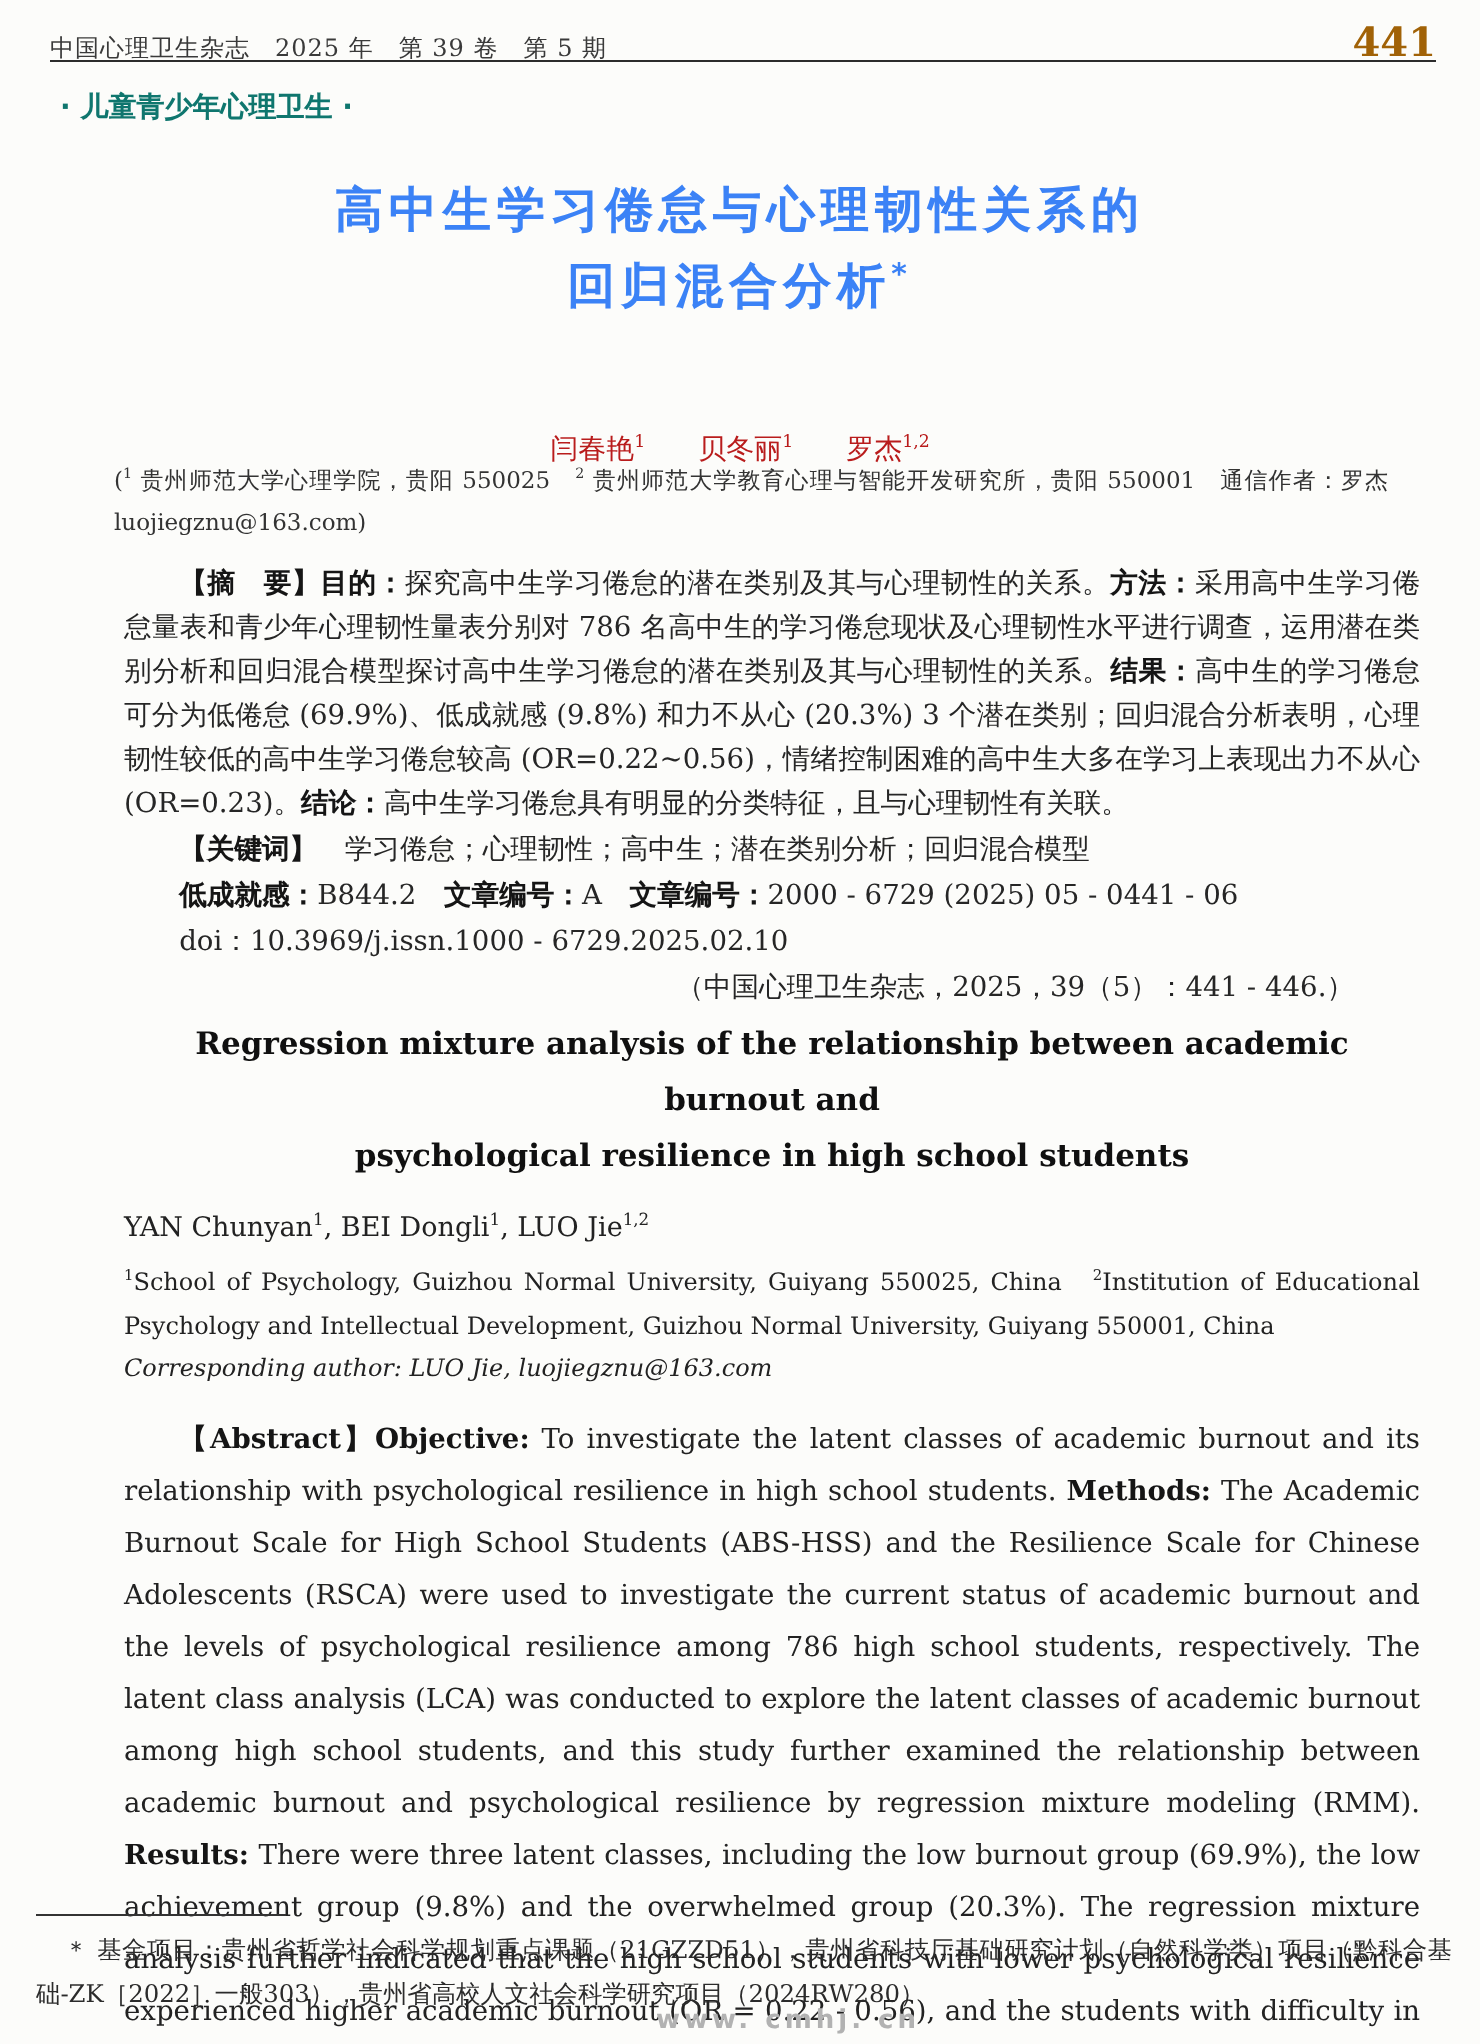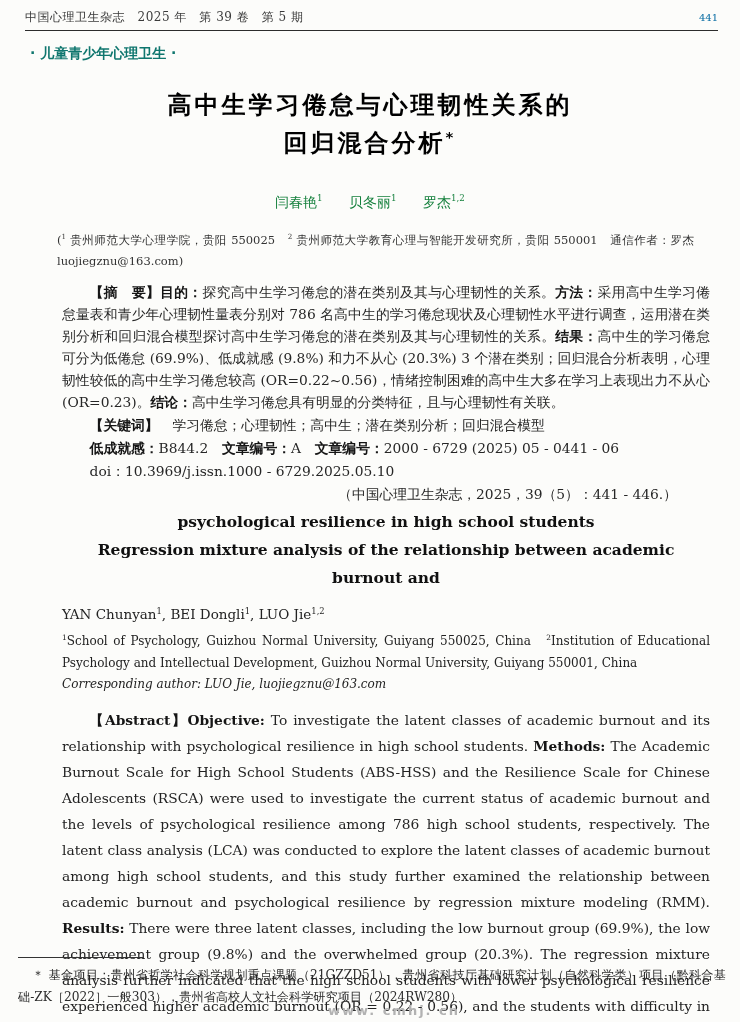--- a/index.html
+++ b/index.html
@@ -15,40 +15,40 @@
     overflow: hidden;
   }
   .b { font-weight: bold; color: #151515; }
   sup { font-size: 0.62em; vertical-align: super; line-height: 0; }
 
   .top-row {
     position: absolute; top: 9px; left: 25px; right: 22px;
     display: flex; justify-content: space-between; align-items: baseline;
   }
   .journal-line { font-size: 12px; color: #3a3a3a; letter-spacing: 0.5px; }
-  .page-number { font-size: 10px; font-weight: normal; color: #0369a1; }
+  .page-number { font-size: 20px; font-weight: bold; color: #a16207; }
   .rule {
     position: absolute; top: 30px; left: 25px; right: 22px;
     border-top: 1.6px solid #2c2c2c;
   }
   .section-label {
     position: absolute; top: 45px; left: 30px;
     font-family: "DejaVu Sans", "Liberation Sans", sans-serif;
     font-weight: bold; font-size: 14px; color: #0f766e;
   }
   .title-cn {
     position: absolute; top: 86px; left: 0; right: 0;
     text-align: center;
     font-family: "DejaVu Sans", "Liberation Sans", sans-serif;
     font-weight: bold; font-size: 24px; line-height: 38px;
-    letter-spacing: 3px; color: #000000;
+    letter-spacing: 3px; color: #3b82f6;
   }
   .authors-cn {
-    position: absolute; top: 194px; left: 0; right: 0;
-    text-align: center; font-size: 14px; color: #15803d;
+    position: absolute; top: 216px; left: 0; right: 0;
+    text-align: center; font-size: 14px; color: #b91c1c;
   }
   .authors-cn .author { margin: 0 11px; }
   .affil-cn {
     position: absolute; top: 230px; left: 57px; right: 46px;
     font-size: 11.5px; line-height: 21px; color: #333;
     text-align: justify;
   }
   .cn-block {
     position: absolute; top: 281px; left: 62px; right: 30px;
     font-size: 13.8px; line-height: 22.1px; text-align: justify;
@@ -118,28 +118,28 @@
   <div class="cn-block">
     <p class="para-indent">
       <span class="b">【摘　要】目的：</span><span>探究高中生学习倦怠的潜在类别及其与心理韧性的关系。</span><span class="b">方法：</span><span>采用高中生学习倦怠量表和青少年心理韧性量表分别对 786 名高中生的学习倦怠现状及心理韧性水平进行调查，运用潜在类别分析和回归混合模型探讨高中生学习倦怠的潜在类别及其与心理韧性的关系。</span><span class="b">结果：</span><span>高中生的学习倦怠可分为低倦怠 (69.9%)、低成就感 (9.8%) 和力不从心 (20.3%) 3 个潜在类别；回归混合分析表明，心理韧性较低的高中生学习倦怠较高 (OR=0.22~0.56)，情绪控制困难的高中生大多在学习上表现出力不从心 (OR=0.23)。</span><span class="b">结论：</span><span>高中生学习倦怠具有明显的分类特征，且与心理韧性有关联。</span>
     </p>
     <p class="kw-line">
       <span class="b">【关键词】</span><span>　学习倦怠；心理韧性；高中生；潜在类别分析；回归混合模型</span>
     </p>
     <p class="meta-line">
       <span class="b">低成就感：</span><span>B844.2　</span><span class="b">文章编号：</span><span>A　</span><span class="b">文章编号：</span><span>2000 - 6729 (2025) 05 - 0441 - 06</span>
     </p>
-    <p class="doi-line">doi：10.3969/j.issn.1000 - 6729.2025.05.10</p>
+    <p class="doi-line">doi：10.3969/j.issn.1000 - 6729.2025.02.10</p>
     <p class="citation-line">（中国心理卫生杂志，2025，39（5）：441 - 446.）</p>
   </div>
 
   <div class="en-block">
     <div class="title-en">
+      <div>Regression mixture analysis of the relationship between academic burnout and</div>
       <div>psychological resilience in high school students</div>
-      <div>Regression mixture analysis of the relationship between academic burnout and</div>
     </div>
     <div class="authors-en">
       <span><span>YAN Chunyan</span><sup>1</sup></span><span><span>, BEI Dongli</span><sup>1</sup></span><span><span>, LUO Jie</span><sup>1,2</sup></span>
     </div>
     <div class="affil-en">
       <div><sup>1</sup><span>School of Psychology, Guizhou Normal University, Guiyang 550025, China　</span><sup>2</sup><span>Institution of Educational Psychology and Intellectual Development, Guizhou Normal University, Guiyang 550001, China</span></div>
       <div class="corresponding">Corresponding author: LUO Jie, luojiegznu@163.com</div>
     </div>
     <p class="abstract-en">
       <span class="b">【Abstract】Objective:</span><span> To investigate the latent classes of academic burnout and its relationship with psychological resilience in high school students. </span><span class="b">Methods:</span><span> The Academic Burnout Scale for High School Students (ABS-HSS) and the Resilience Scale for Chinese Adolescents (RSCA) were used to investigate the current status of academic burnout and the levels of psychological resilience among 786 high school students, respectively. The latent class analysis (LCA) was conducted to explore the latent classes of academic burnout among high school students, and this study further examined the relationship between academic burnout and psychological resilience by regression mixture modeling (RMM). </span><span class="b">Results:</span><span> There were three latent classes, including the low burnout group (69.9%), the low achievement group (9.8%) and the overwhelmed group (20.3%). The regression mixture analysis further indicated that the high school students with lower psychological resilience experienced higher academic burnout (OR = 0.22 - 0.56), and the students with difficulty in emotional control mostly felt overwhelmed in their learning (OR = 0.23). </span>

